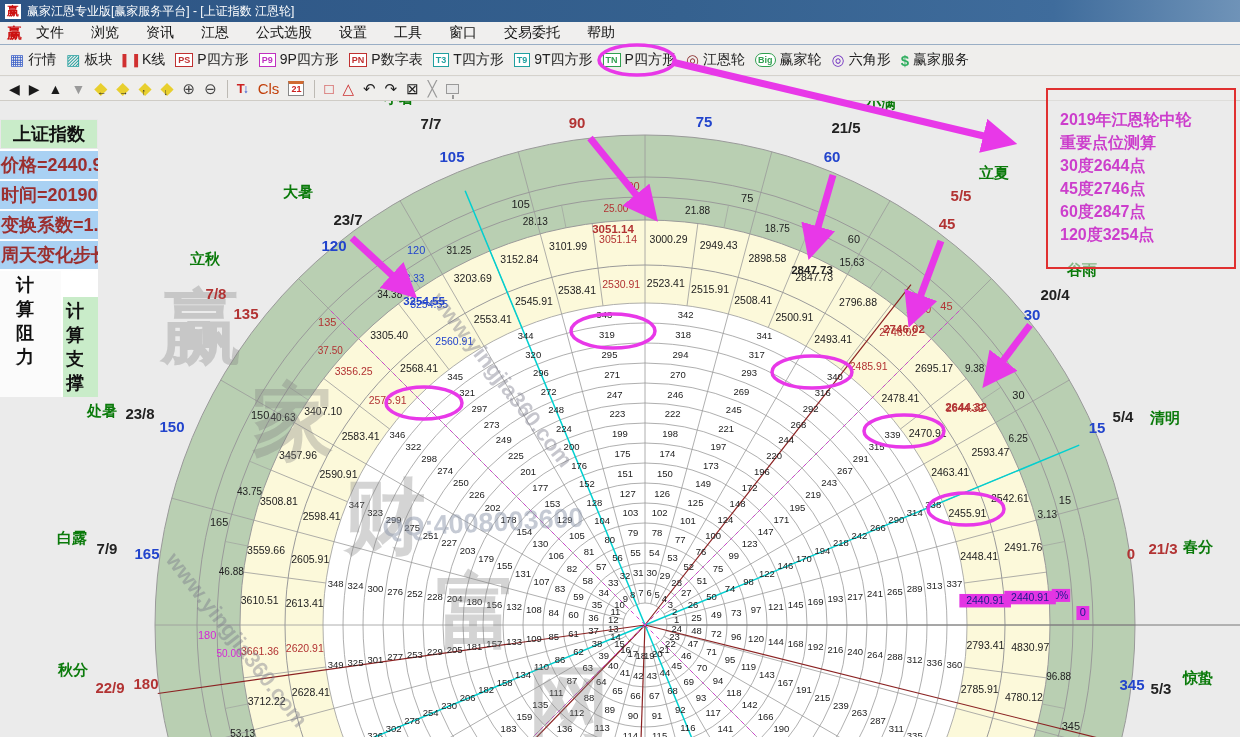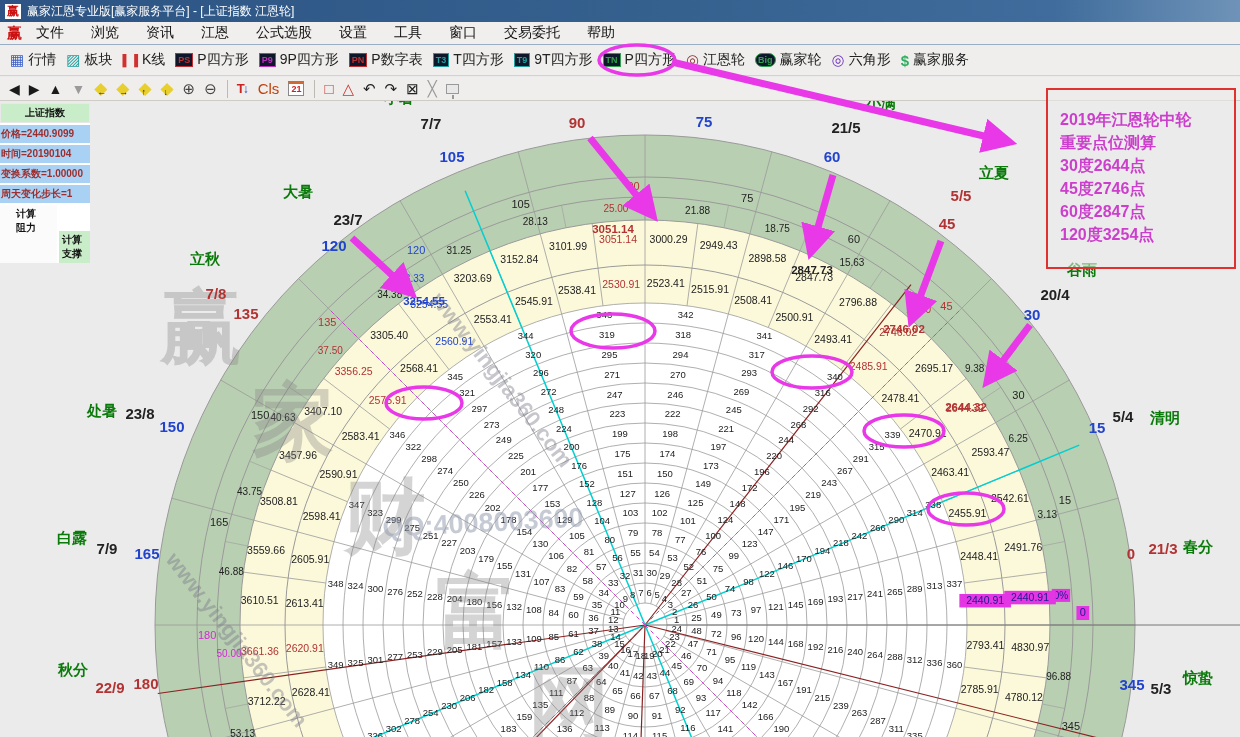--- a/index.html
+++ b/index.html
@@ -16,21 +16,21 @@
   #menubar { position:absolute; left:0; top:22px; width:1240px; height:23px; background:#f0efee;
     border-bottom:1px solid #99aec5; display:flex; align-items:center; font-size:14px; color:#111; }
   #menubar .logo { color:#cc1111; font-weight:bold; font-size:15px; margin:0 14px 0 7px; }
   #menubar .mi { margin-right:27px; cursor:default; }
   
   #toolbar1 { position:absolute; left:0; top:45px; width:1240px; height:31px; background:#efeeec;
     border-bottom:1px solid #d5d2cc; display:flex; align-items:center; font-size:14px; color:#222; }
   .tb-item { display:flex; align-items:center; margin-left:10px; cursor:default; }
   .tb-ico { font-size:15px; margin-right:4px; font-weight:bold; }
   .tb-badge { font-size:9px; font-weight:bold; border:1px solid; padding:0 2px; margin-right:4px;
-    line-height:12px; background:#0f172a; }
+    line-height:12px; background:#ffffff; }
   
   #toolbar2 { position:absolute; left:0; top:77px; width:1240px; height:24px; background:#efeeec;
     border-bottom:1px solid #cfccc6; display:flex; align-items:center; font-size:15px; color:#222; }
   .t2 { margin-left:9px; cursor:default; line-height:22px; }
   .t2.tri { color:#1a1a1a; font-size:14px; }
   .t2.dim { color:#9a9a9a; }
   .dia { position:relative; color:#e8cf2e; font-size:17px; display:inline-block; }
   .dia .ov { position:absolute; left:3px; top:3px; font-size:9px; color:#222; font-weight:bold; }
   .t2.mag { color:#444; font-size:15px; }
   .sep2 { width:1px; height:18px; background:#bdbab4; margin-left:10px; }
@@ -40,22 +40,22 @@
   .cal { border:1px solid #888; background:#fff; color:#cc2222; font-size:9px; font-weight:bold;
     padding:0 2px; line-height:11px; border-top:3px solid #d06a32; }
   .t2.red { color:#cc3333; }
   .screen-ico { display:inline-block; width:13px; height:10px; border:1px solid #999;
     background:#e8e8e8; position:relative; }
   .screen-ico:after { content:""; position:absolute; left:5px; top:10px; width:2px; height:4px; background:#999; }
   
   #chart { position:absolute; left:0; top:101px; width:1240px; height:636px; background:#ebebeb; }
   #wheelsvg { position:absolute; left:0; top:0; }
   
-  #sidebar { position:absolute; left:0; top:2px; width:90px; background:#fff; z-index:5;
-    font-size:10px; font-weight:bold; }
+  #sidebar { position:absolute; left:0; top:18px; width:98px; background:#fff; z-index:5;
+    font-size:18px; font-weight:bold; }
   #sidebar .hd { background:#c9ecc9; color:#111; text-align:center; padding:2px 0; border:1px solid #e8e8e8; }
   #sidebar .row { background:#a9d1f3; color:#9b2f2f; padding:2px 0 2px 1px; margin-top:2px;
     white-space:nowrap; overflow:hidden; }
   #sidebar .btns { display:flex; margin-top:2px; }
   #sidebar .btn1 { background:#fbfbfb; color:#111; padding:2px 16px; border-right:2px solid #fff; }
   #sidebar .btn2 { background:#c9ecc9; color:#111; padding:2px 3px;margin-top:26px; }
   
   #annot { position:absolute; left:1046px; top:-13px; width:190px; height:181px; border:2px solid #e03030;
     z-index:5; background:rgba(235,235,235,0.55); padding:18px 9px 0 12px; }
   #annot div { color:#cc3ecc; font-size:16px; font-weight:bold; line-height:23px; }

